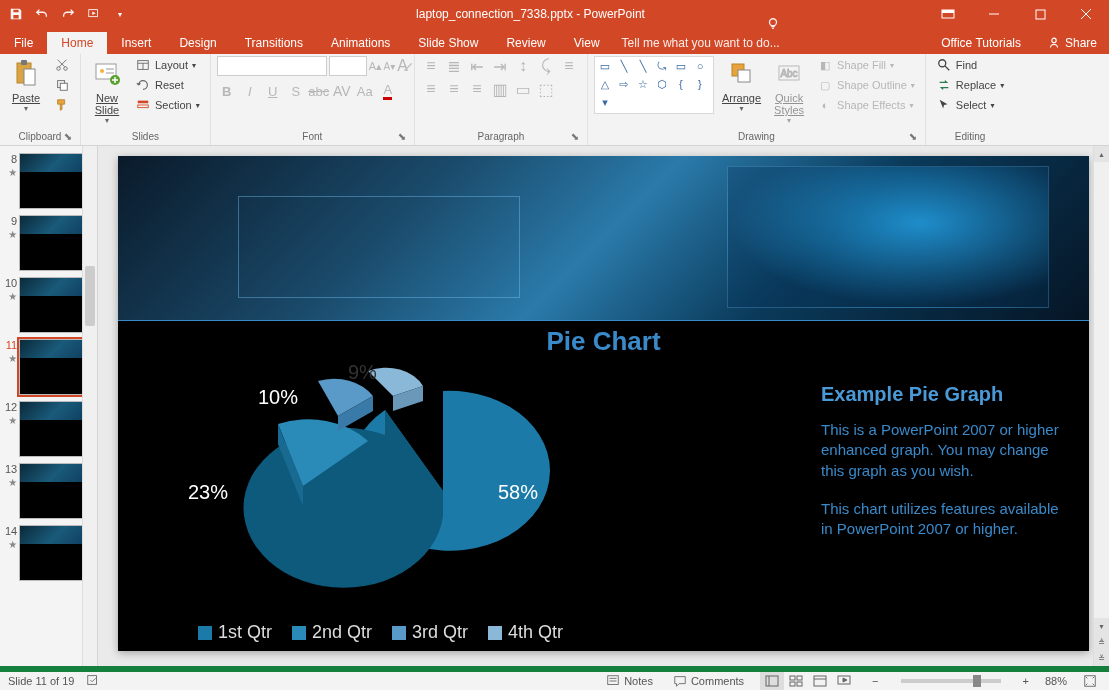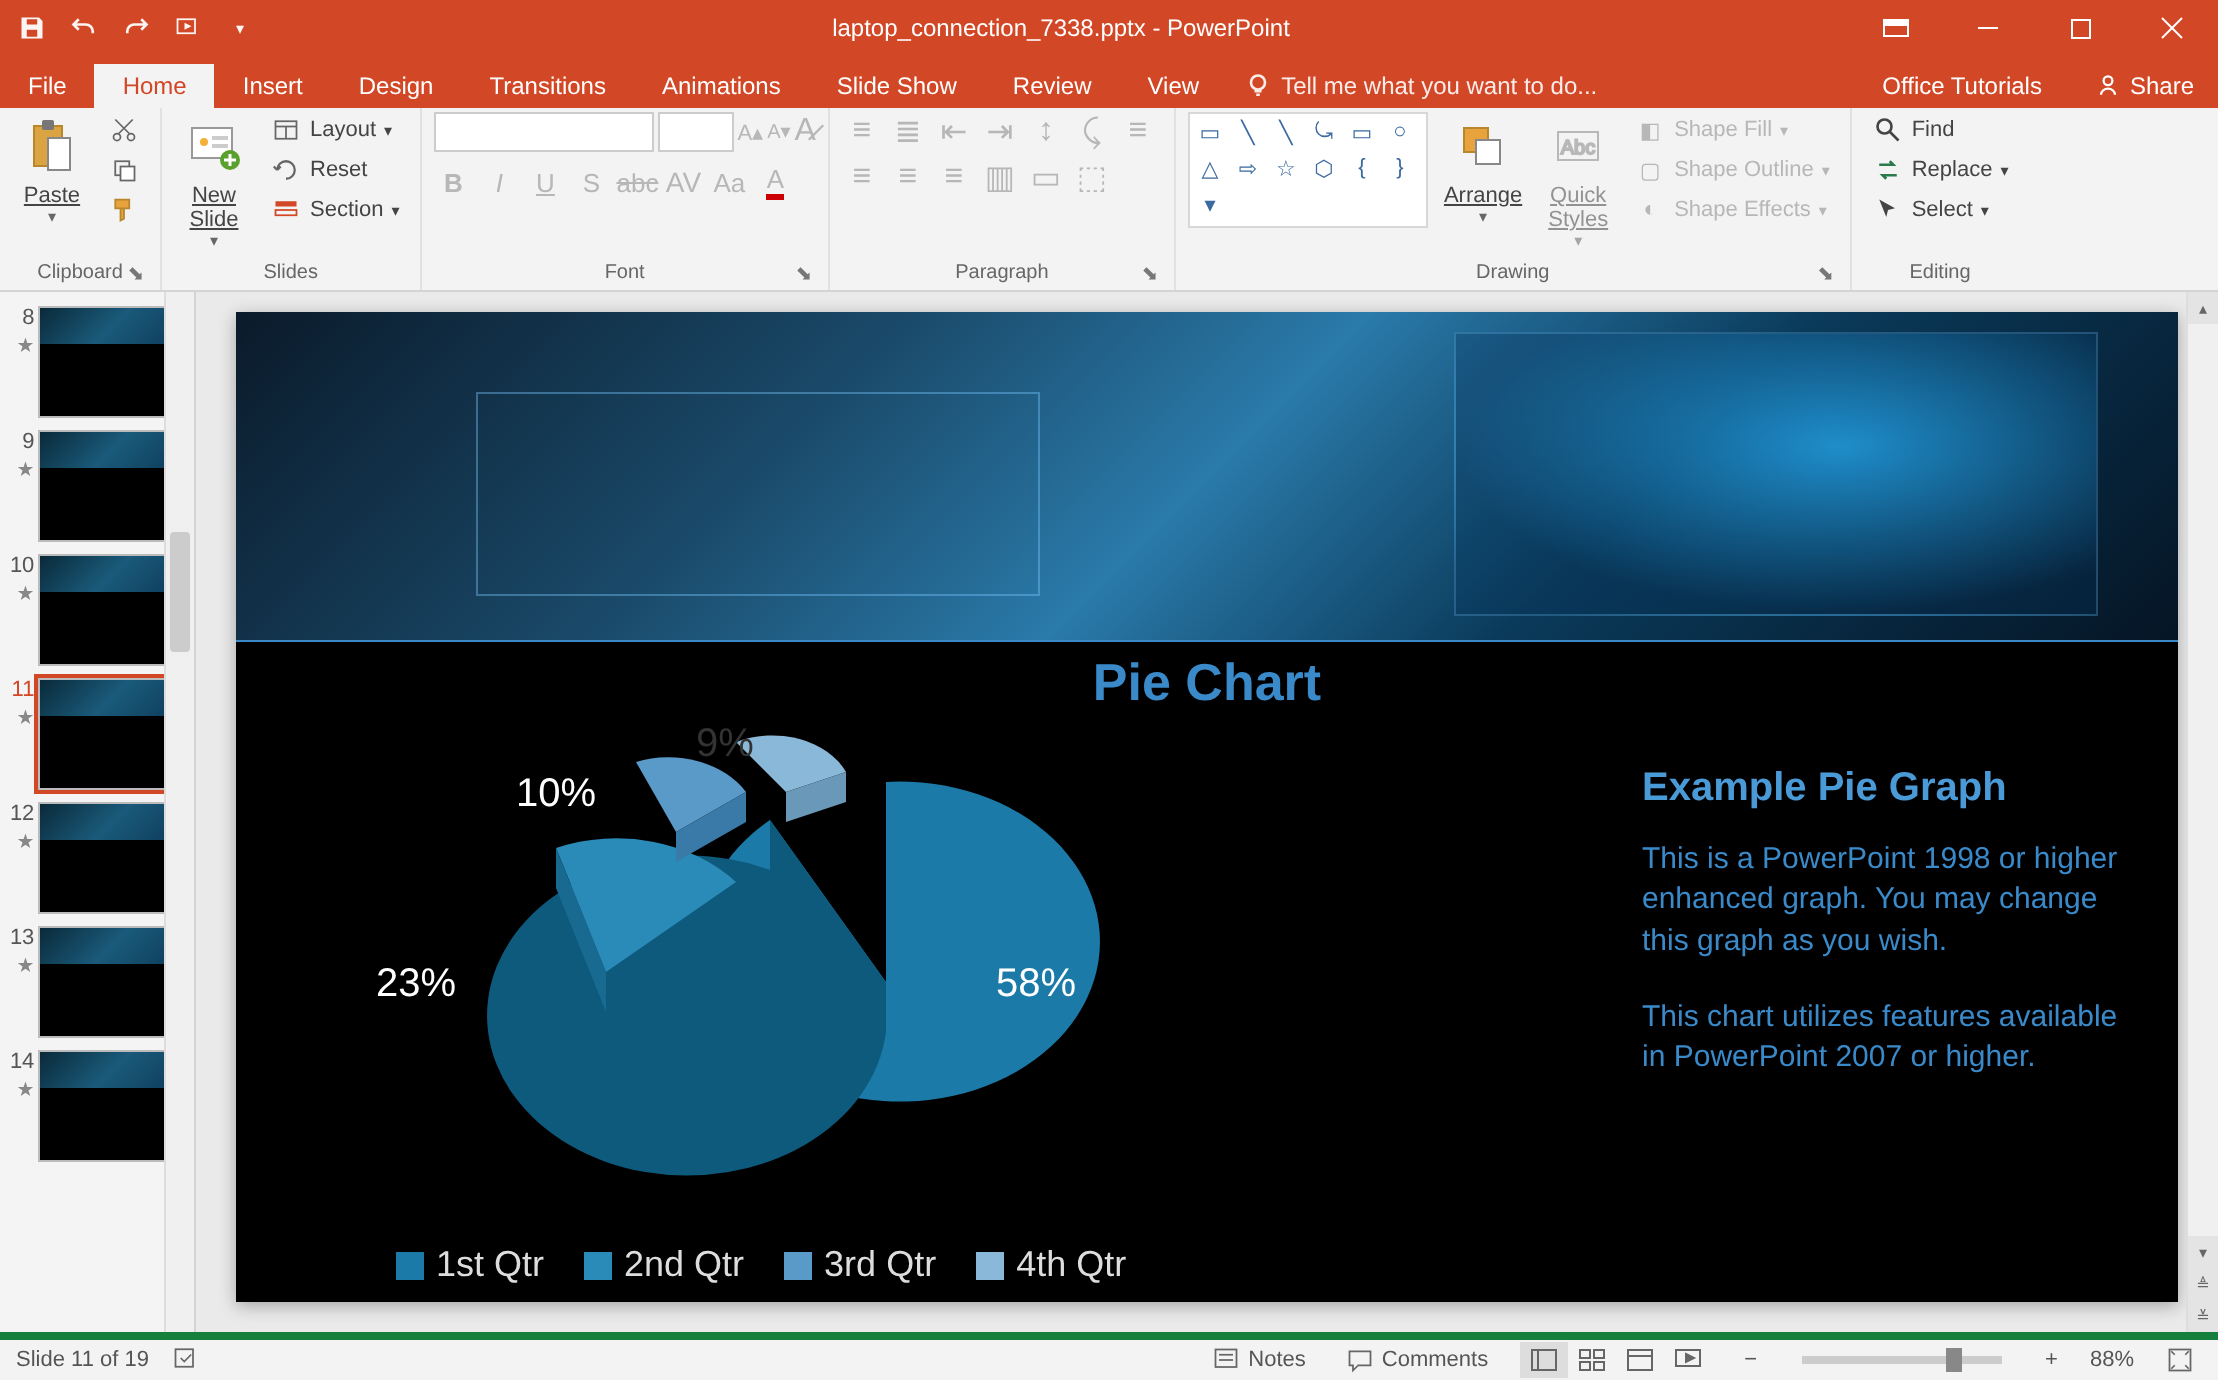--- a/index.html
+++ b/index.html
@@ -11,21 +11,21 @@
 .titlebar .qat-item { width: 16px; height: 16px; display:flex; align-items:center; justify-content:center; opacity:.95; cursor:pointer; }
 .titlebar .title { flex: 1; text-align: center; }
 .titlebar .win-controls { display: flex; }
 .titlebar .win-btn { width: 46px; height: 28px; display:flex; align-items:center; justify-content:center; cursor:pointer; }
 
 
 .tabbar { background: #d24726; height: 26px; display: flex; align-items: flex-end; color: #fff; font-size: 12px; }
 .tabbar .file-tab { padding: 4px 14px; cursor:pointer; }
 .tabbar .tab { padding: 4px 14px; cursor:pointer; }
 .tabbar .tab.active { background: #f3f3f3; color: #d24726; }
-.tabbar .tellme { padding: 4px 8px; display:flex; align-items:flex-end; gap:5px; opacity:.9; }
+.tabbar .tellme { padding: 4px 8px; display:flex; align-items:flex-end; gap:5px; opacity:.9;flex-direction:column; }
 .tabbar .tellme svg { width:14px; height:14px; }
 .tabbar .spacer { flex:1; }
 .tabbar .share { padding:4px 12px; display:flex; align-items:center; gap:4px; cursor:pointer; }
 
 
 .ribbon { background: #f3f3f3; height: 92px; border-bottom: 1px solid #d4d4d4; display:flex; }
 .group { border-right: 1px solid #e1e1e1; display:flex; flex-direction:column; padding: 2px 6px 0 6px; }
 .group-body { flex:1; display:flex; align-items:flex-start; gap:4px; }
 .group-label { text-align:center; font-size:10px; color:#666; padding: 1px 0 3px 0; position:relative; }
 .group-label .launcher { position:absolute; right:0; bottom:2px; width:12px; height:12px; color:#777; cursor:pointer; }
@@ -82,21 +82,21 @@
 .side-text { position:absolute; right:28px; top:60px; width:240px; color:#3a8aca; font-size:15px; line-height:1.35; }
 .side-text h3 { color:#4a9ad8; font-size:20px; font-weight:600; margin-bottom:12px; }
 .side-text p { margin-bottom:18px; }
 
 .vscroll { position:absolute; right:0; top:0; bottom:0; width:16px; background:#f0f0f0; border-left:1px solid #ddd; }
 .vscroll .vbtn { position:absolute; left:0; right:0; height:16px; background:#e4e4e4; display:flex; align-items:center; justify-content:center; font-size:8px; color:#666; cursor:pointer; }
 .vscroll .up { top:0; } .vscroll .dn { bottom:32px; }
 .vscroll .prev { bottom:16px; } .vscroll .next { bottom:0; }
 
 
-.statusbar { height:24px; background:#f3f3f3; border-top:4px solid #15803d; display:flex; align-items:center; font-size:11px; color:#555; padding:0 8px; gap:12px; }
+.statusbar { height:24px; background:#f3f3f3; border-top:6px solid #15803d; display:flex; align-items:center; font-size:11px; color:#555; padding:0 8px; gap:12px; }
 .statusbar .spacer { flex:1; }
 .statusbar .sb-btn { display:flex; align-items:center; gap:4px; cursor:pointer; padding:0 4px; }
 .statusbar .view-btns { display:flex; }
 .statusbar .view-btns .vb { width:24px; height:18px; display:flex; align-items:center; justify-content:center; cursor:pointer; color:#666; }
 .statusbar .view-btns .vb.active { background:#ddd; }
 .zoom-slider { width:100px; height:4px; background:#ccc; position:relative; margin:0 6px; }
 .zoom-slider .knob { position:absolute; width:8px; height:12px; background:#888; top:-4px; left:72%; }
 </style>
 </head>
 <body>
@@ -556,21 +556,21 @@
               <span>3rd Qtr</span>
             </div>
           <div class="item">
               <div class="sw" style="background:#8ab8d8"></div>
               <span>4th Qtr</span>
             </div>
         </div>
 
         <div class="side-text">
           <h3>Example Pie Graph</h3>
-          <p>This is a PowerPoint 1998 or higher enhanced graph. You may change this graph as you wish.</p>
+          <p>This is a PowerPoint 2007 or higher enhanced graph. You may change this graph as you wish.</p>
           <p>This chart utilizes features available in PowerPoint 2007 or higher.</p>
         </div>
       </div>
     </div>
 
     <div class="vscroll">
       <div class="vbtn up">▴</div>
       <div class="vbtn dn">▾</div>
       <div class="vbtn prev">≜</div>
       <div class="vbtn next">≚</div>

